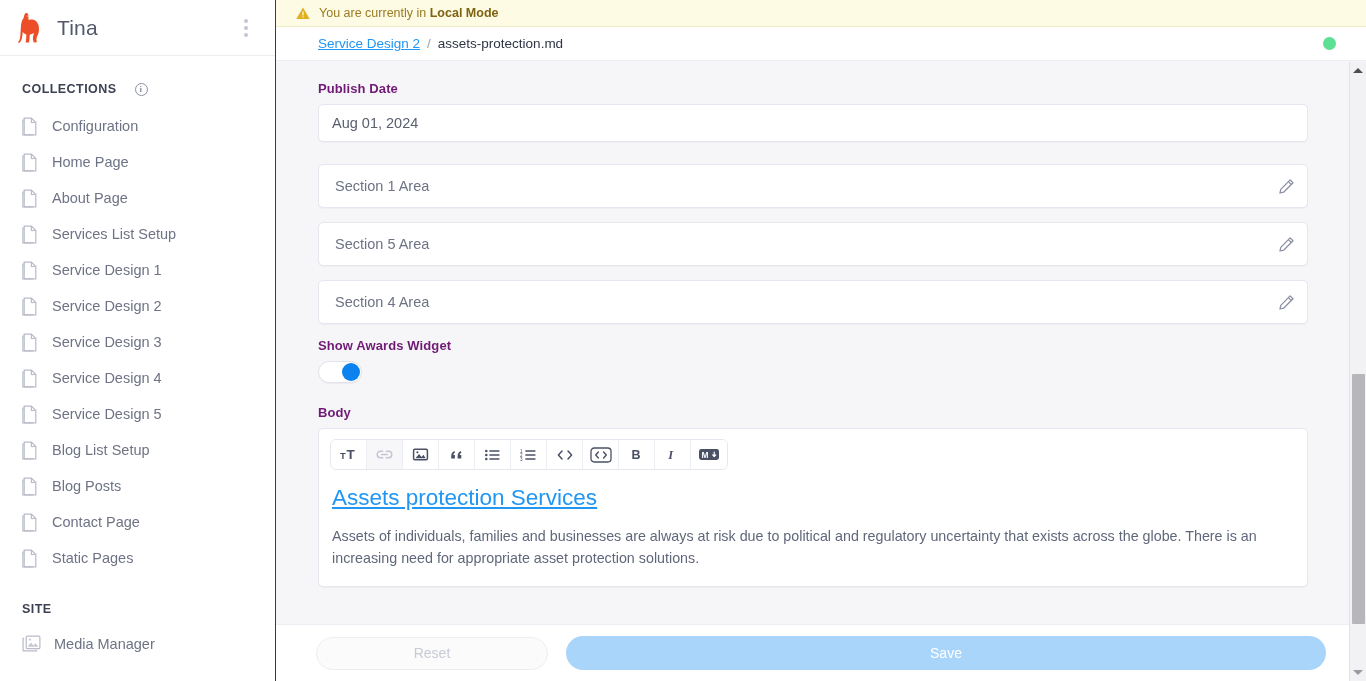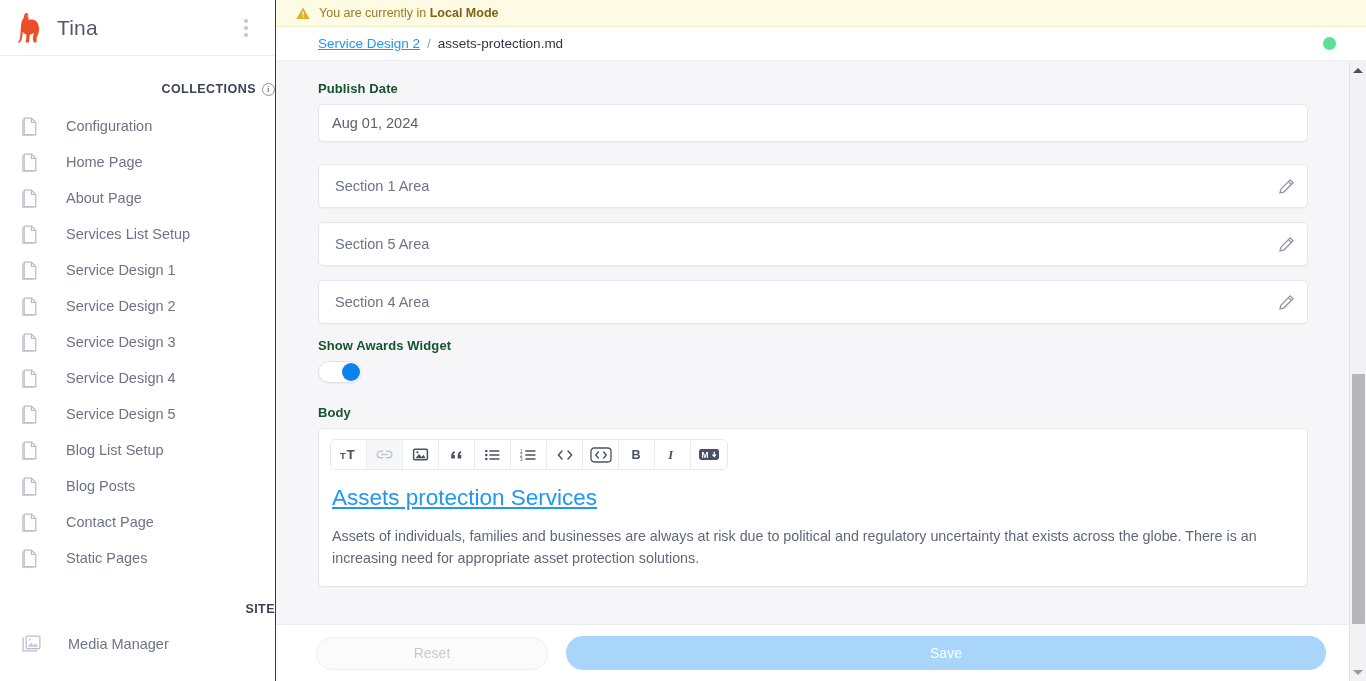--- a/index.html
+++ b/index.html
@@ -36,33 +36,32 @@
     width: 26px; height: 26px;
     display: flex; flex-direction: column; align-items: center; justify-content: center;
     gap: 3px; cursor: pointer; border-radius: 4px;
   }
   .kebab i { width: 4px; height: 4px; border-radius: 50%; background: #c3c4d1; display: block; }
 
   .sidebar-body { flex: 1; overflow: hidden; padding-top: 26px; }
   .group-title {
     font-size: 12.5px; font-weight: bold; letter-spacing: .45px;
     color: #3d4253; padding: 0 0 0 22px;
-    display: flex; align-items: center; gap: 6px;
+    display: flex; align-items: center; gap: 18px;
     margin-bottom: 12px;
-    justify-content: flex-end;
   }
   .group-title.site { margin-top: 26px; margin-bottom: 10px; }
   .info-circle {
     width: 13px; height: 13px; border-radius: 50%;
     border: 1.2px solid #8c91a3; color: #8c91a3;
     font-size: 9px; line-height: 11px; text-align: center;
     font-style: normal; font-weight: bold; font-family: "Liberation Serif", serif;
   }
   .nav-item {
-    display: flex; align-items: center; gap: 27px;
+    display: flex; align-items: center; gap: 13px;
     height: 36px; padding: 0 16px 0 22px;
     cursor: pointer;
   }
   .nav-label { font-size: 14.5px; color: #6e7385; font-weight: 400; }
   .doc-icon { width: 17px; height: 19px; flex: 0 0 17px; display: block; }
   .media-icon { width: 19px; height: 18px; flex: 0 0 19px; display: block; }
 
   
   .main {
     flex: 1; height: 681px; position: relative;
@@ -99,21 +98,21 @@
     background: #5de093; margin-left: auto;
     box-shadow: 0 0 0 1px rgba(0,0,0,.02);
   }
 
   .form-scroll {
     flex: 1; overflow: hidden;
     padding: 20px 58px 14px 42px;
     background: #f6f6f9;
   }
   .field-label {
-    font-size: 13px; font-weight: bold; color: #14532d;
+    font-size: 13px; font-weight: bold; color: #701a75;
     letter-spacing: .1px; margin-bottom: 8px;
   }
   .text-input {
     height: 38px; background: #fff;
     border: 1px solid #e6e7ee; border-radius: 5px;
     display: flex; align-items: center; padding: 4px 13px;
     font-size: 14.5px; color: #5a6070;
     box-shadow: 0 1px 1px rgba(20,24,40,.03);
     margin-bottom: 22px; cursor: text;
   }

